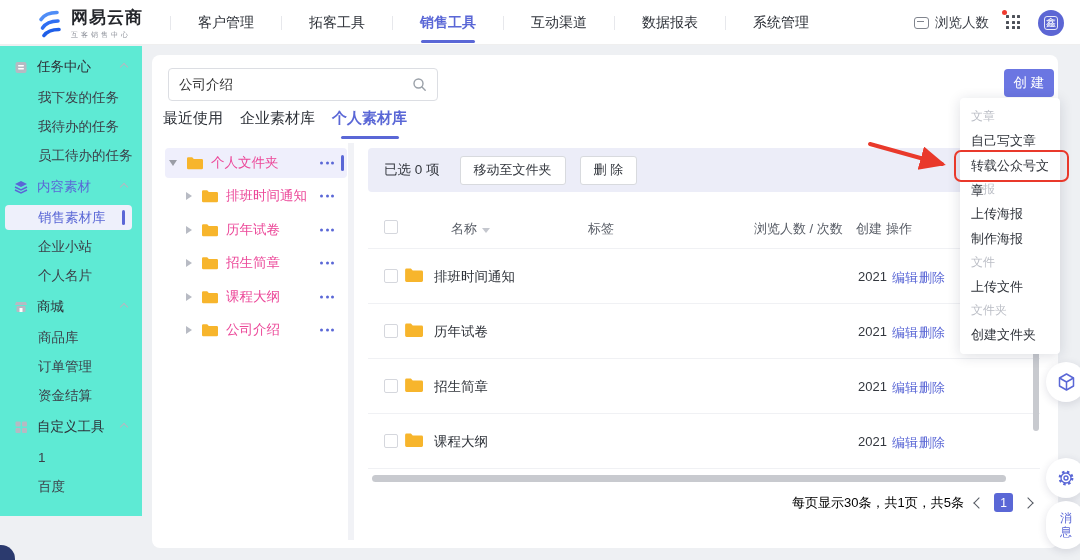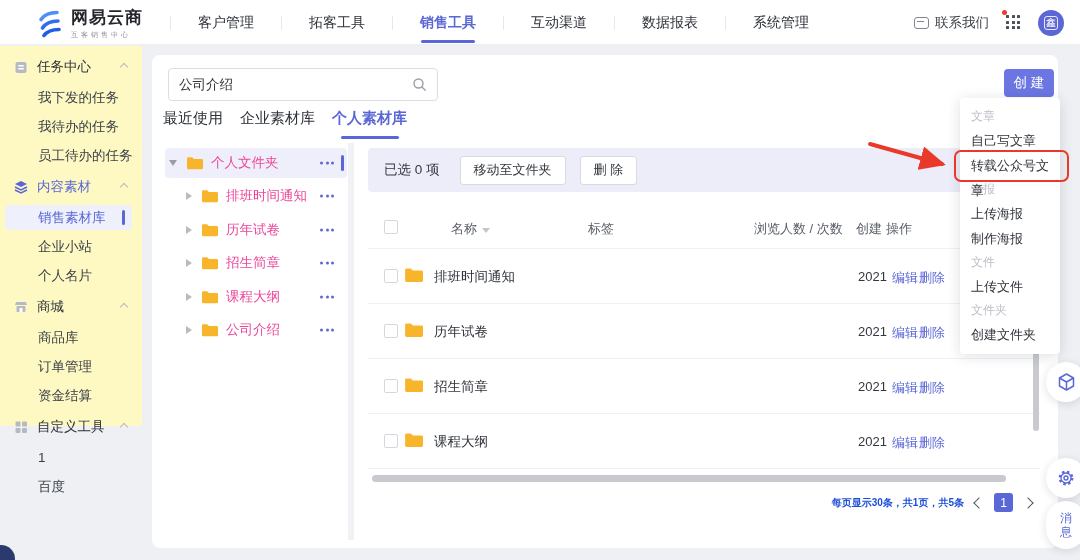--- a/index.html
+++ b/index.html
@@ -21,21 +21,21 @@
   .chat-icon { width:15px; height:12px; border:1.5px solid #81858e; border-radius:3px; position:relative; }
   .chat-icon::after { content:""; position:absolute; left:2px; top:3px; width:7px; height:1.5px; background:#81858e; }
   .grid-wrap { position:relative; width:15px; height:15px; cursor:pointer; }
   .grid-dots { display:grid; grid-template-columns:repeat(3,3px); grid-gap:2.5px; }
   .grid-dots i { width:3px; height:3px; background:#4c5058; border-radius:0.5px; }
   .grid-badge { position:absolute; left:-4px; top:-5px; width:5px; height:5px; border-radius:50%; background:#f03b30; }
   .avatar { width:26px; height:26px; border-radius:50%; background:#5c66d4; color:#fff; font-size:10px; display:flex; align-items:center; justify-content:center; cursor:pointer; }
   .avatar span { border:1px solid rgba(255,255,255,.85); border-radius:3px; padding:0 1px; line-height:12px; }
 
   
-  .sidebar { position:absolute; left:0; top:46px; width:142px; height:380px; background:#fef9c3; padding-top:4px; z-index:20; }
+  .sidebar { position:absolute; left:0; top:46px; width:142px; height:470px; background:#5eead4; padding-top:4px; z-index:20; }
   .sgroup { position:relative; height:33px; display:flex; align-items:center; padding-left:14px; gap:9px; cursor:pointer; }
   .glabel { font-size:13.5px; color:#2d3138; }
   .sgroup.blue .glabel { color:#5a67d6; }
   .chev { position:absolute; right:15px; top:14px; width:6px; height:6px; border-left:1.5px solid #b6b9c1; border-top:1.5px solid #b6b9c1; transform:rotate(45deg); }
   .sitem { position:relative; height:29px; display:flex; align-items:center; padding-left:38px; font-size:13.5px; color:#3c4049; cursor:pointer; }
   .sitem.active { color:#5a67d6; }
   .sitem.active .hlbg { position:absolute; left:5px; top:2px; width:127px; height:25px; background:#eef0fb; border-radius:4px; z-index:-1; }
   .sitem.active .hlbar { position:absolute; left:122px; top:7px; width:3px; height:15px; background:#5a67d6; border-radius:2px; }
   .gicon svg { display:block; }
 
@@ -87,21 +87,21 @@
   .rlink { position:absolute; top:20px; font-size:13px; color:#5a67d6; text-decoration:none; cursor:pointer; }
   .rlink.e { left:524px; }
   .rlink.d { left:551px; }
 
   
   .hscroll { position:absolute; left:220px; top:420px; width:634px; height:7px; background:#c8cacf; border-radius:4px; }
   .vscroll { position:absolute; left:881px; top:282px; width:6px; height:94px; background:#c8cacf; border-radius:3px; }
 
   
   .pager { position:absolute; right:26px; top:438px; display:flex; align-items:center; gap:11px; }
-  .pg-summary { font-size:10px; color:#1d4ed8;font-weight:bold; }
+  .pg-summary { font-size:13px; color:#000000; }
   .pg-chev { width:8px; height:8px; border-left:1.5px solid #555a63; border-bottom:1.5px solid #555a63; cursor:pointer; }
   .pg-chev.prev { transform:rotate(45deg); }
   .pg-chev.next { transform:rotate(225deg); }
   .pg-num { width:19px; height:19px; background:#5a67d6; border-radius:3px; color:#fff; font-size:12px; display:flex; align-items:center; justify-content:center; cursor:pointer; }
 
   
   .dropdown { position:absolute; left:960px; top:98px; width:100px; background:#fff; border-radius:4px; box-shadow:0 2px 14px rgba(20,25,60,.14); padding:7px 0; z-index:50; }
   .dd-group { height:23px; line-height:23px; padding-left:11px; font-size:12px; color:#bbbec6; }
   .dd-item { position:relative; height:25px; line-height:25px; padding-left:11px; font-size:13px; color:#2f333a; cursor:pointer; }
   .dd-item.hl::before { content:""; position:absolute; left:-6px; right:-9px; top:-3.5px; bottom:-3.5px; border:2.5px solid #e9392b; border-radius:7px; }
@@ -141,21 +141,21 @@
     <span class="nav-sep"></span>
     <a class="nav-item">互动渠道</a>
     <span class="nav-sep"></span>
     <a class="nav-item">数据报表</a>
     <span class="nav-sep"></span>
     <a class="nav-item">系统管理</a>
   </nav>
   <div class="nav-right">
     <span class="contact">
       <i class="chat-icon"></i>
-      <span>联系我们</span>
+      <span>浏览人数</span>
     </span>
     <span class="grid-wrap">
       <span class="grid-dots">
           <i></i>
           <i></i>
           <i></i>
           <i></i>
           <i></i>
           <i></i>
           <i></i>

